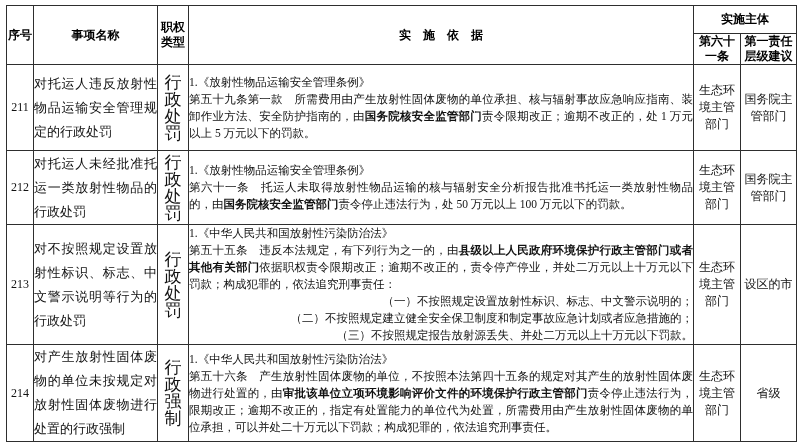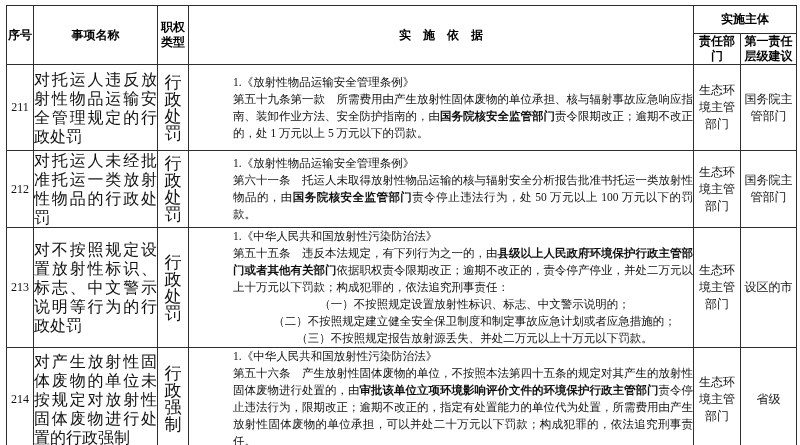--- a/index.html
+++ b/index.html
@@ -34,44 +34,43 @@
   tbody tr.r1{height:86px;}
   tbody tr.r2{height:74px;}
   tbody tr.r3{height:118px;}
   tbody tr.r4{height:93px;}
   .cell-no{
     text-align:center;
     font-size:12px;
     margin-left:20px;
   }
   .cell-name{
-    font-size:16px;
-    line-height:19px;
+    font-size:13px;
+    line-height:24px;
     text-align:justify;
     padding:4px 6px;
     margin-left:32px;
   }
   .cell-type{
     text-align:center;
     font-size:17px;
     line-height:17px;
     padding:2px 4px;
   }
   .cell-basis{
     font-size:11.5px;
     line-height:17px;
     padding:3px 7px 3px 8px;
   }
   .cell-basis .para{
     text-align:justify;
-    margin-left:44px;
   }
   .cell-basis .para.indent{
     padding-left:23px;
-    text-align:center;
+    text-align:right;
   }
   .cell-basis b{font-weight:bold;}
   .cell-dept,.cell-level{
     text-align:center;
     font-size:12px;
     line-height:17px;
     padding:2px 2px;
   }
 </style>
 </head>
@@ -88,21 +87,21 @@
   </colgroup>
   <thead>
     <tr class="hdr-top">
       <th rowspan="2">序号</th>
       <th rowspan="2">事项名称</th>
       <th rowspan="2">职权类型</th>
       <th rowspan="2">实　施　依　据</th>
       <th colspan="2">实施主体</th>
     </tr>
     <tr class="hdr-bottom">
-      <th>责任部门</th>
+      <th>第六十一条</th>
       <th>第一责任层级建议</th>
     </tr>
   </thead>
   <tbody>
       <tr class="r1">
         <td class="cell-no">211</td>
         <td class="cell-name">对托运人违反放射性物品运输安全管理规定的行政处罚</td>
         <td class="cell-type">行政处罚</td>
         <td class="cell-basis">
           <div class="para"><span>1.《放射性物品运输安全管理条例》</span></div>

